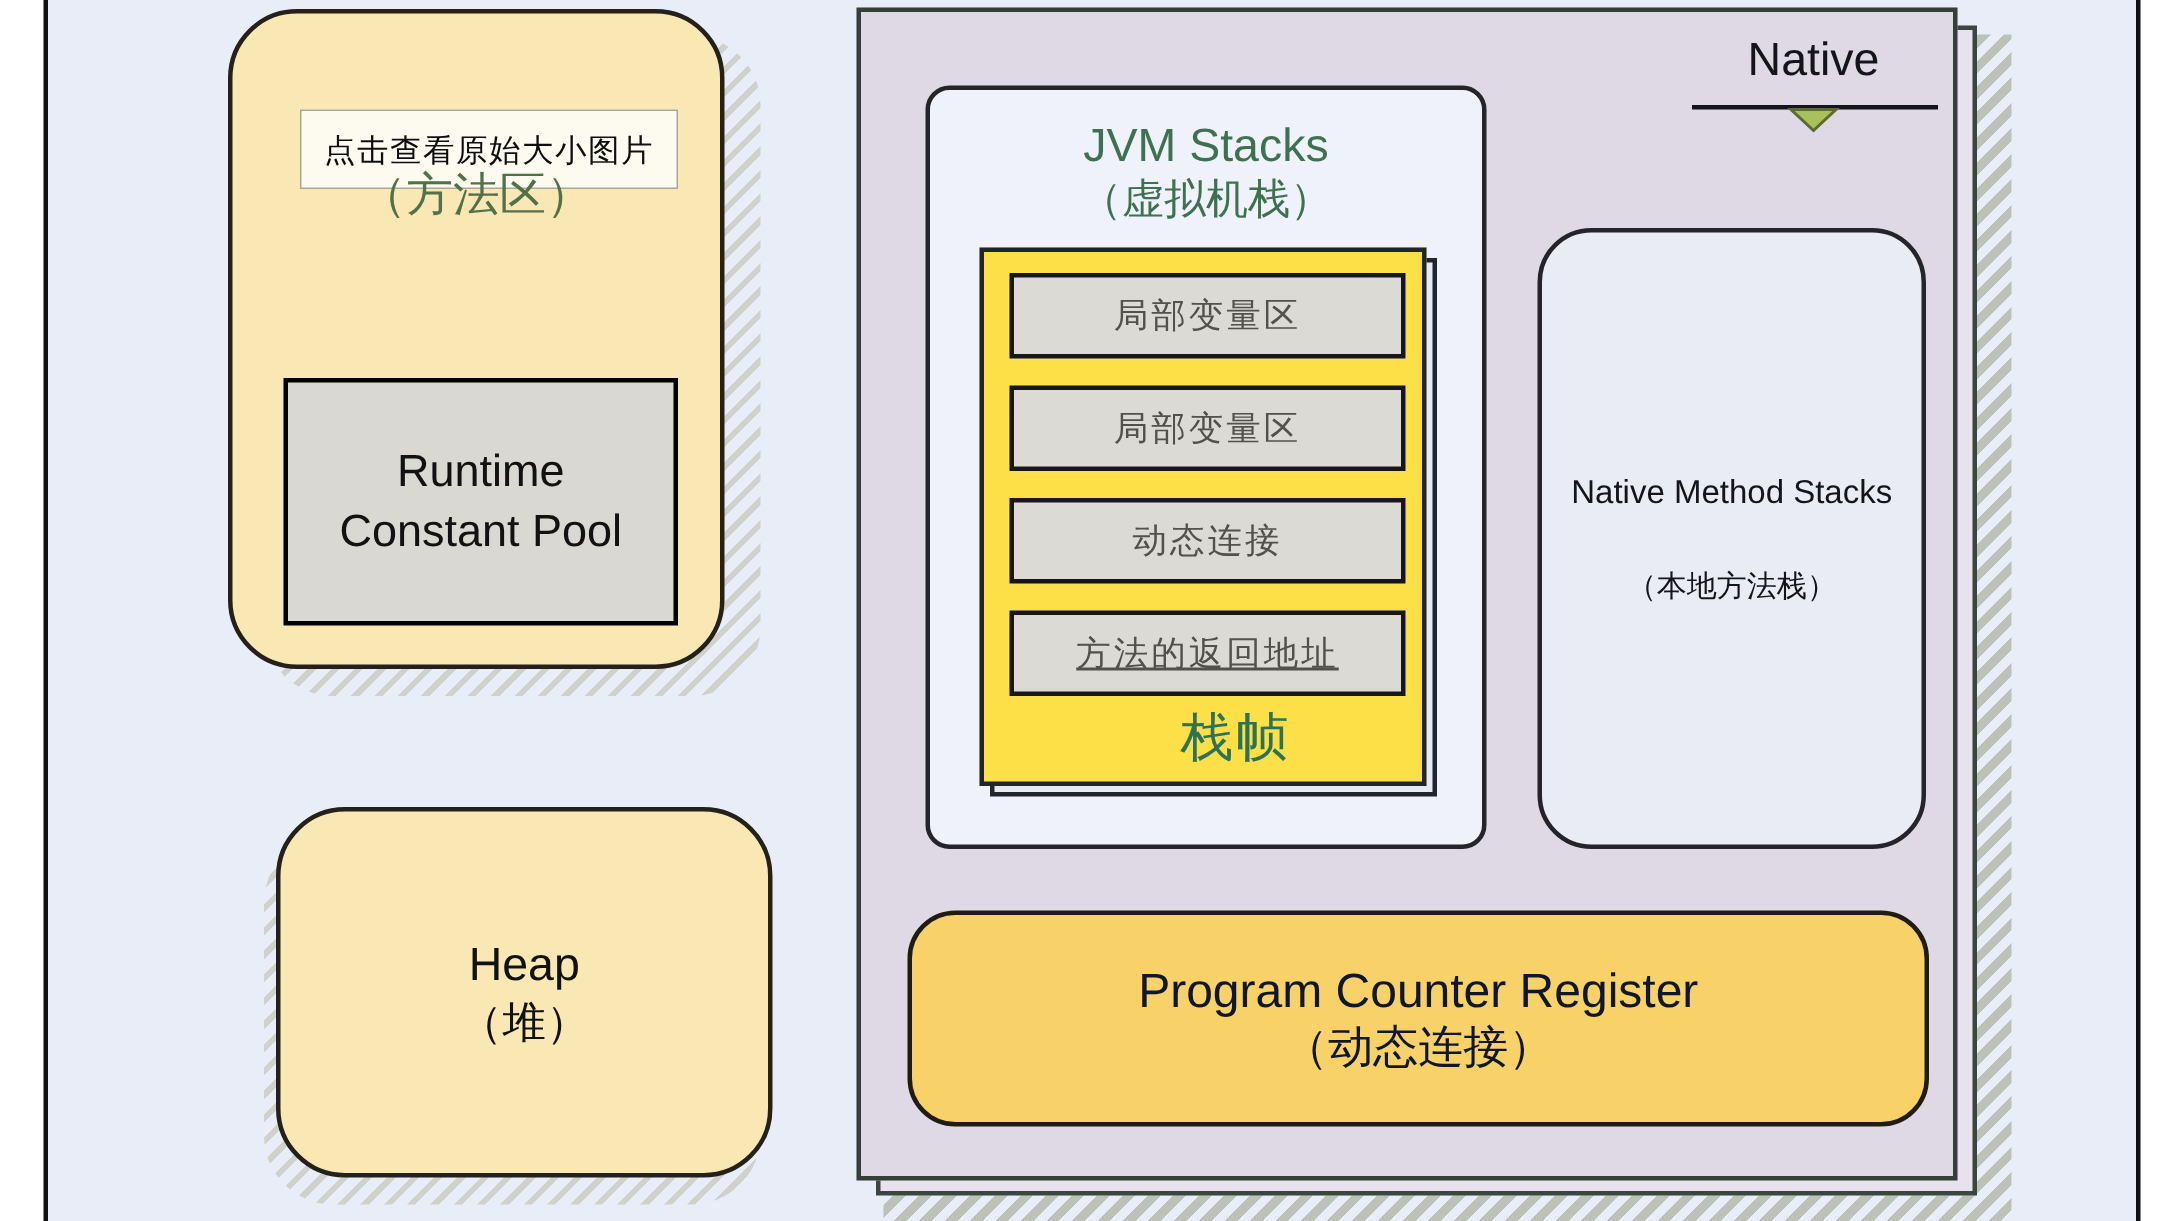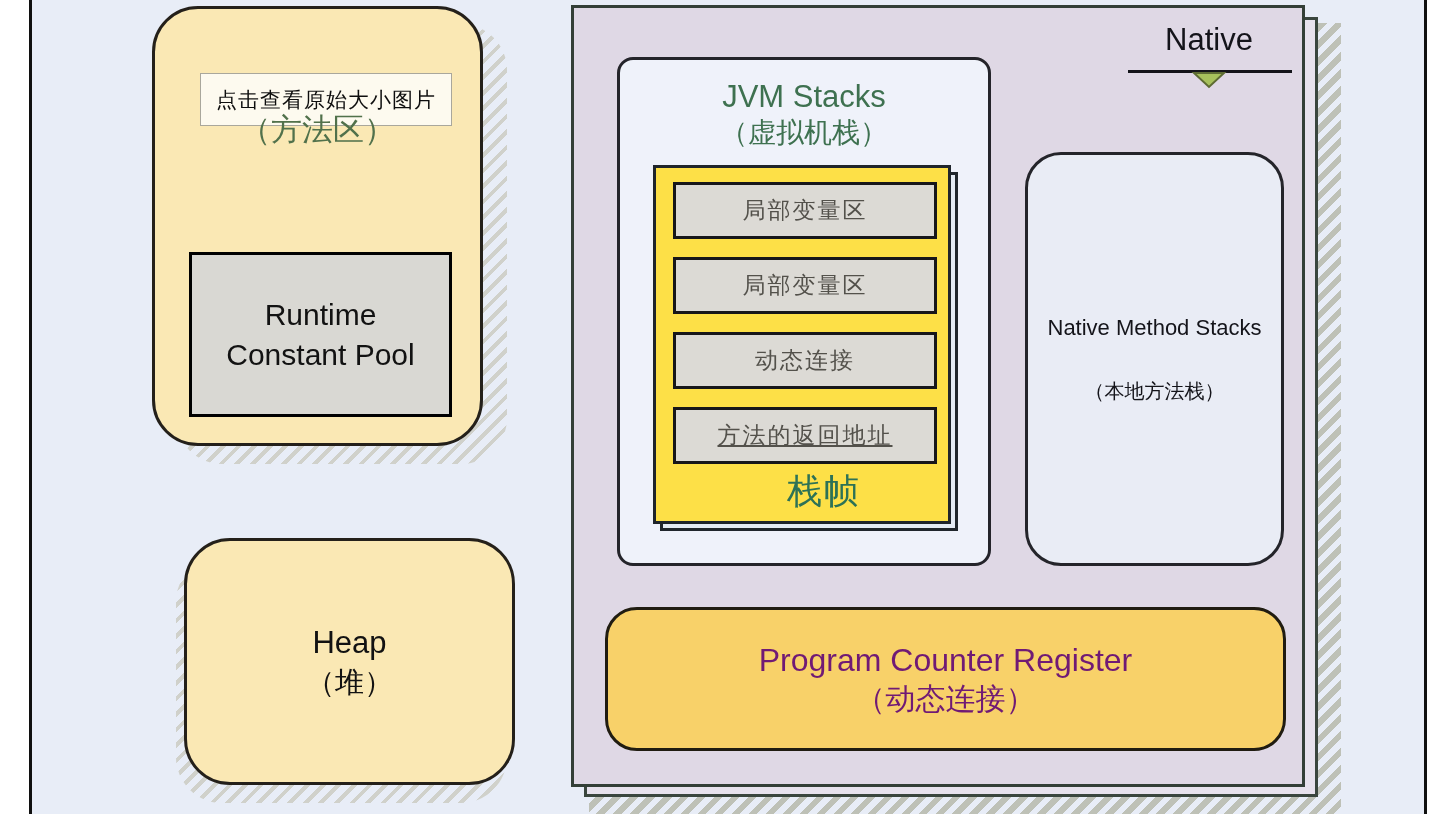--- a/index.html
+++ b/index.html
@@ -77,21 +77,21 @@
   #native-box { left:451px; top:144px; width:259px; height:414px; background:#e9ecf5;
                 border:3px solid #24242a; border-radius:36px;
                 display:flex; flex-direction:column; align-items:center; justify-content:center;
                 text-align:center; color:#14141a; padding:0 10px; }
   #native-title    { font-size:22px; line-height:39px; }
   #native-subtitle { font-size:20px; line-height:39px;margin-top:25px; }
 
   #pcr-box { left:31px; top:599px; width:681px; height:144px; background:#f8d169;
              border:3px solid #201c11; border-radius:32px;
              display:flex; flex-direction:column; align-items:center; justify-content:center;
-             text-align:center; color:#701a75; }
+             text-align:center; color:#0f172a; }
   #pcr-title    { font-size:32px; line-height:40px; }
   #pcr-subtitle { font-size:30px; line-height:38px; }
 </style>
 </head>
 <body>
 
 <div id="stage">
 
   <div id="canvas-bg"></div>
   <div id="edge-left" class="edge-line"></div>

